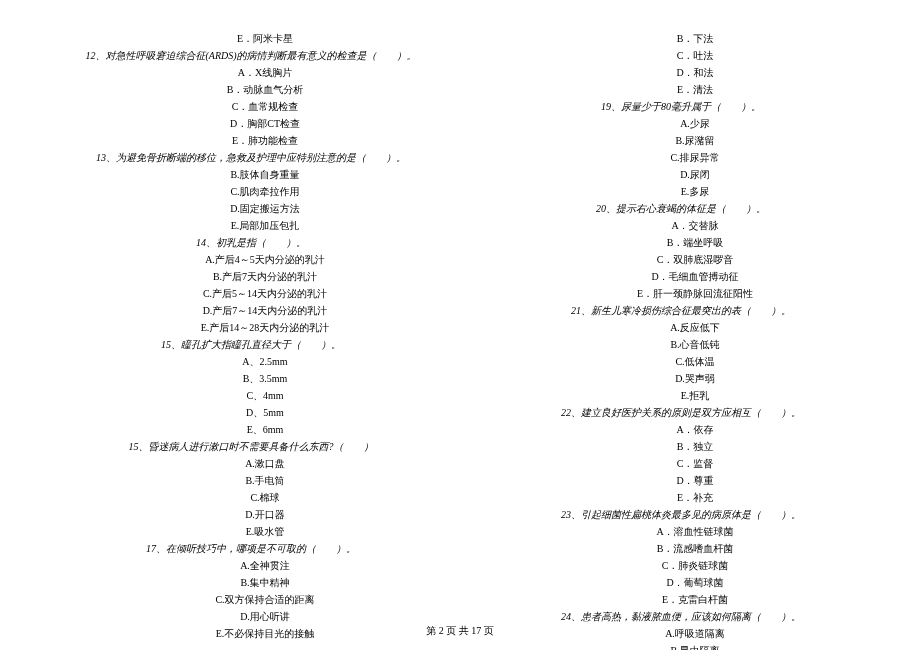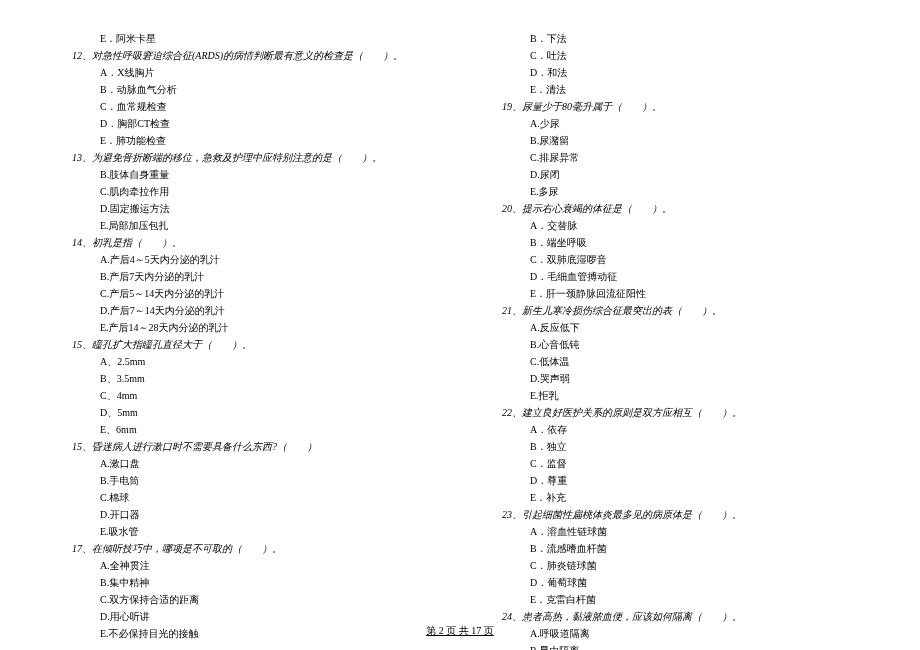--- a/index.html
+++ b/index.html
@@ -14,20 +14,21 @@
       font-family: "SimSun", "宋体", serif;
       font-size: 10px;
       color: #000;
       position: relative;
       padding: 30px 60px 20px 60px;
     }
     .columns {
       display: flex;
       gap: 60px;
       height: 580px;
+      text-align: center;
     }
     .col {
       flex: 1;
       display: flex;
       flex-direction: column;
     }
     .option-line {
       padding-left: 40px;
       line-height: 1.7;
       white-space: nowrap;
@@ -38,21 +39,20 @@
       white-space: nowrap;
       font-style: italic;
     }
     .footer {
       position: absolute;
       bottom: 12px;
       left: 0;
       right: 0;
       text-align: center;
       font-size: 10px;
-      text-decoration: underline;
     }
   </style>
 </head>
 <body>
 
 <div class="columns">
   <div class="col" id="left-col">
       <div class="option-line">E．阿米卡星</div>
       <div class="question-line">12、对急性呼吸窘迫综合征(ARDS)的病情判断最有意义的检查是（　　）。</div>
       <div class="option-line">A．X线胸片</div>

